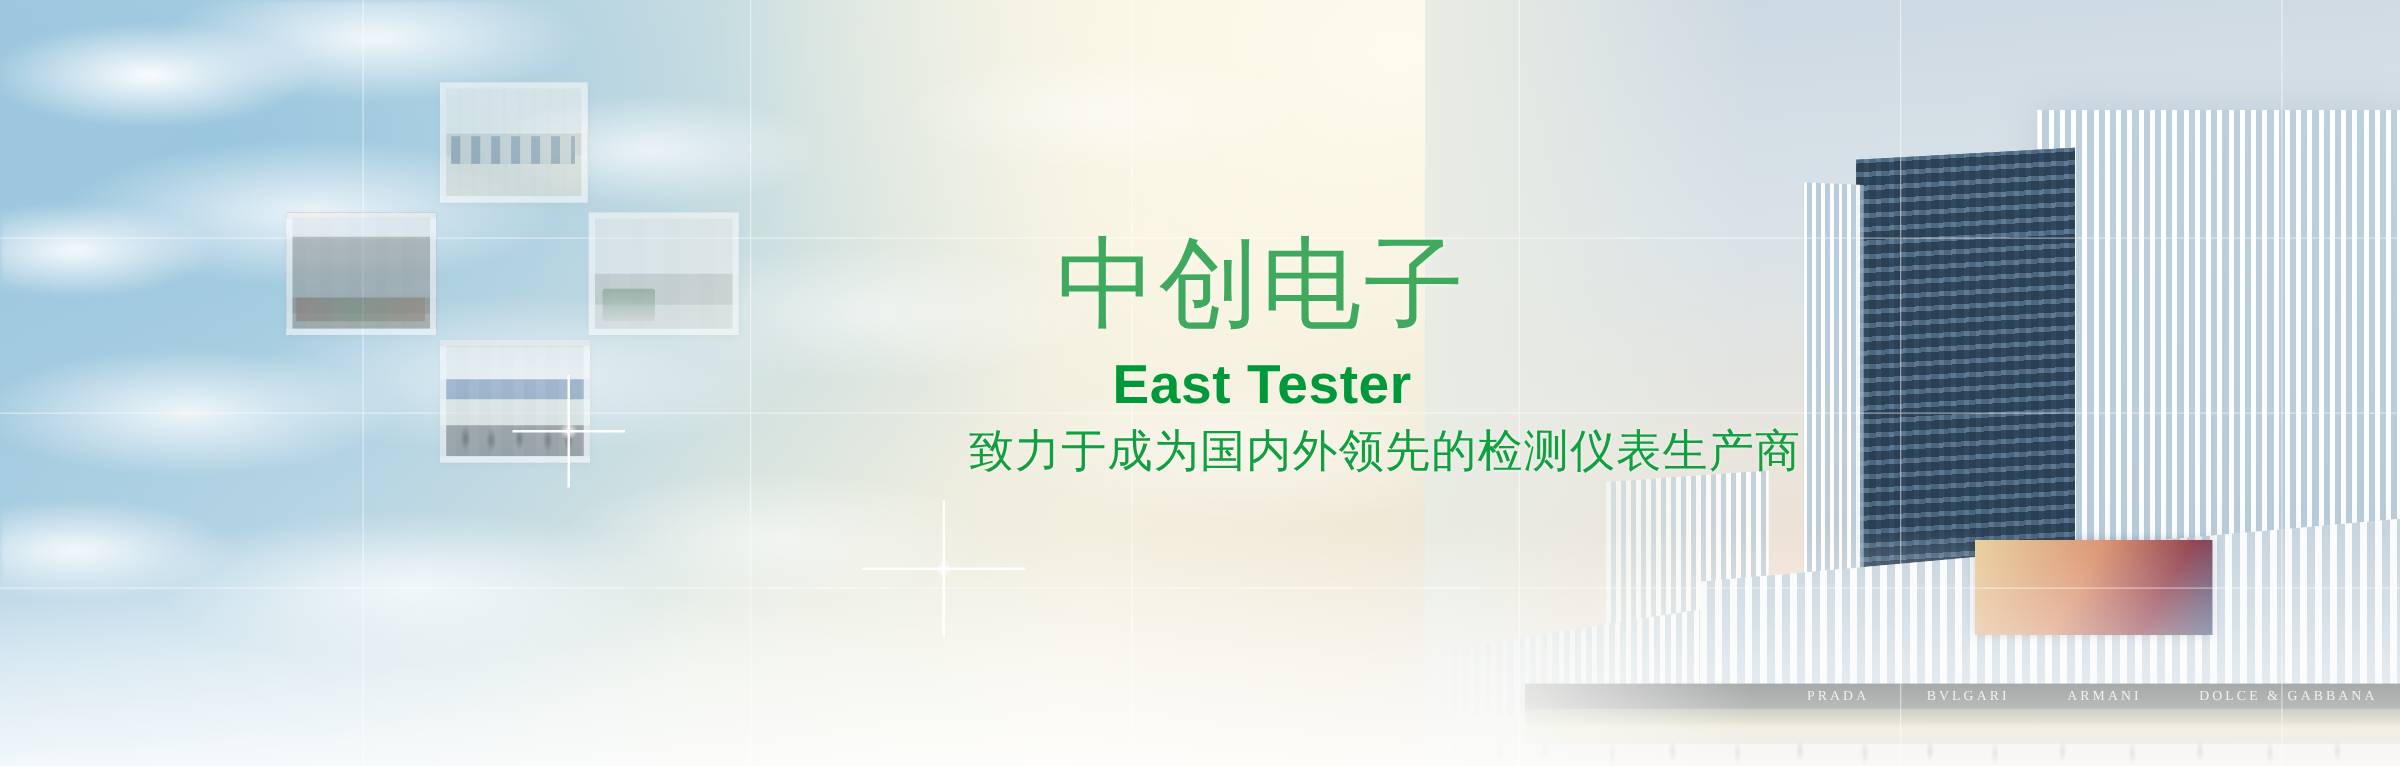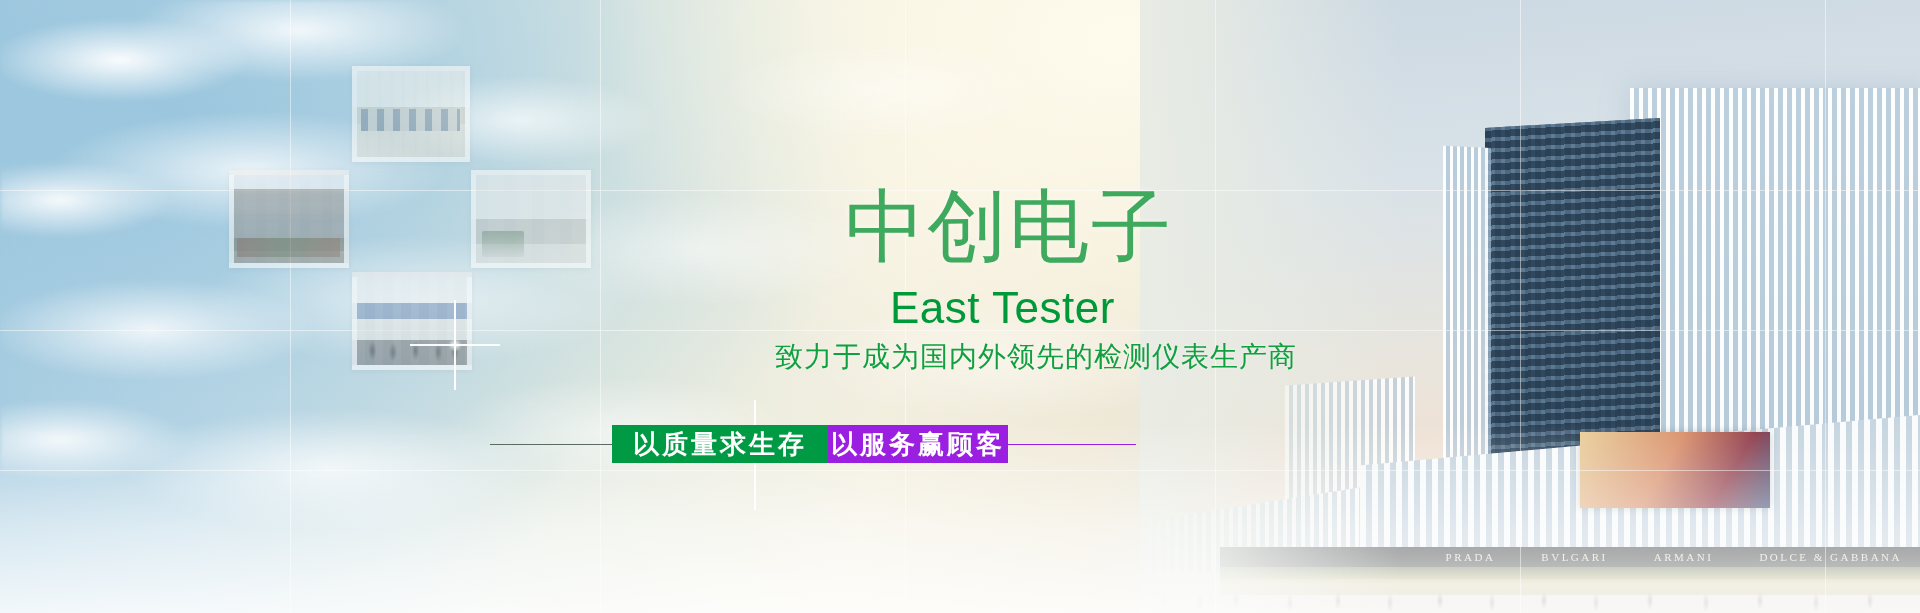--- a/index.html
+++ b/index.html
@@ -235,26 +235,26 @@
     font-size:80px;line-height:1;letter-spacing:2px;
     color:#3faa5e;font-weight:400;
     text-shadow:0 0 6px rgba(255,255,255,.55);
     white-space:nowrap;
     margin-top:45px;
   }
   .subhead{
     position:absolute;left:890px;top:286px;
     font-family:"Liberation Sans","DejaVu Sans",sans-serif;
     font-size:44px;line-height:1;letter-spacing:.5px;
-    color:#00993a;font-weight:400;white-space:nowrap;
+    color:#00993a;font-weight:700;white-space:nowrap;
   }
   .tagline{
     position:absolute;left:775px;top:343px;
     font-family:"Liberation Sans","DejaVu Sans",sans-serif;
-    font-size:28px;line-height:1;letter-spacing:1px;
+    font-size:36px;line-height:1;letter-spacing:1px;
     color:#11a03f;font-weight:400;white-space:nowrap;
     text-shadow:0 0 3px rgba(255,255,255,.6);
   }
 
   
   .slogan-bar{
     position:absolute;left:490px;top:425px;height:38px;
     display:flex;align-items:center;
   }
   .rule{height:1px;background:#5b6b62;}
@@ -320,20 +320,14 @@
       <span class="core"></span>
     </div>
   <div class="flare f2">
       <span class="core"></span>
     </div>
 
   <div class="headline">中创电子</div>
   <div class="subhead">East Tester</div>
   <div class="tagline">致力于成为国内外领先的检测仪表生产商</div>
 
-  <div class="slogan-bar">
-    <div class="rule rule-left"></div>
-    <div class="chip chip-quality">以质量求生存</div>
-    <div class="chip chip-service">以服务赢顾客</div>
-    <div class="rule rule-right"></div>
-  </div>
 
 </div>
 
 </body></html>

